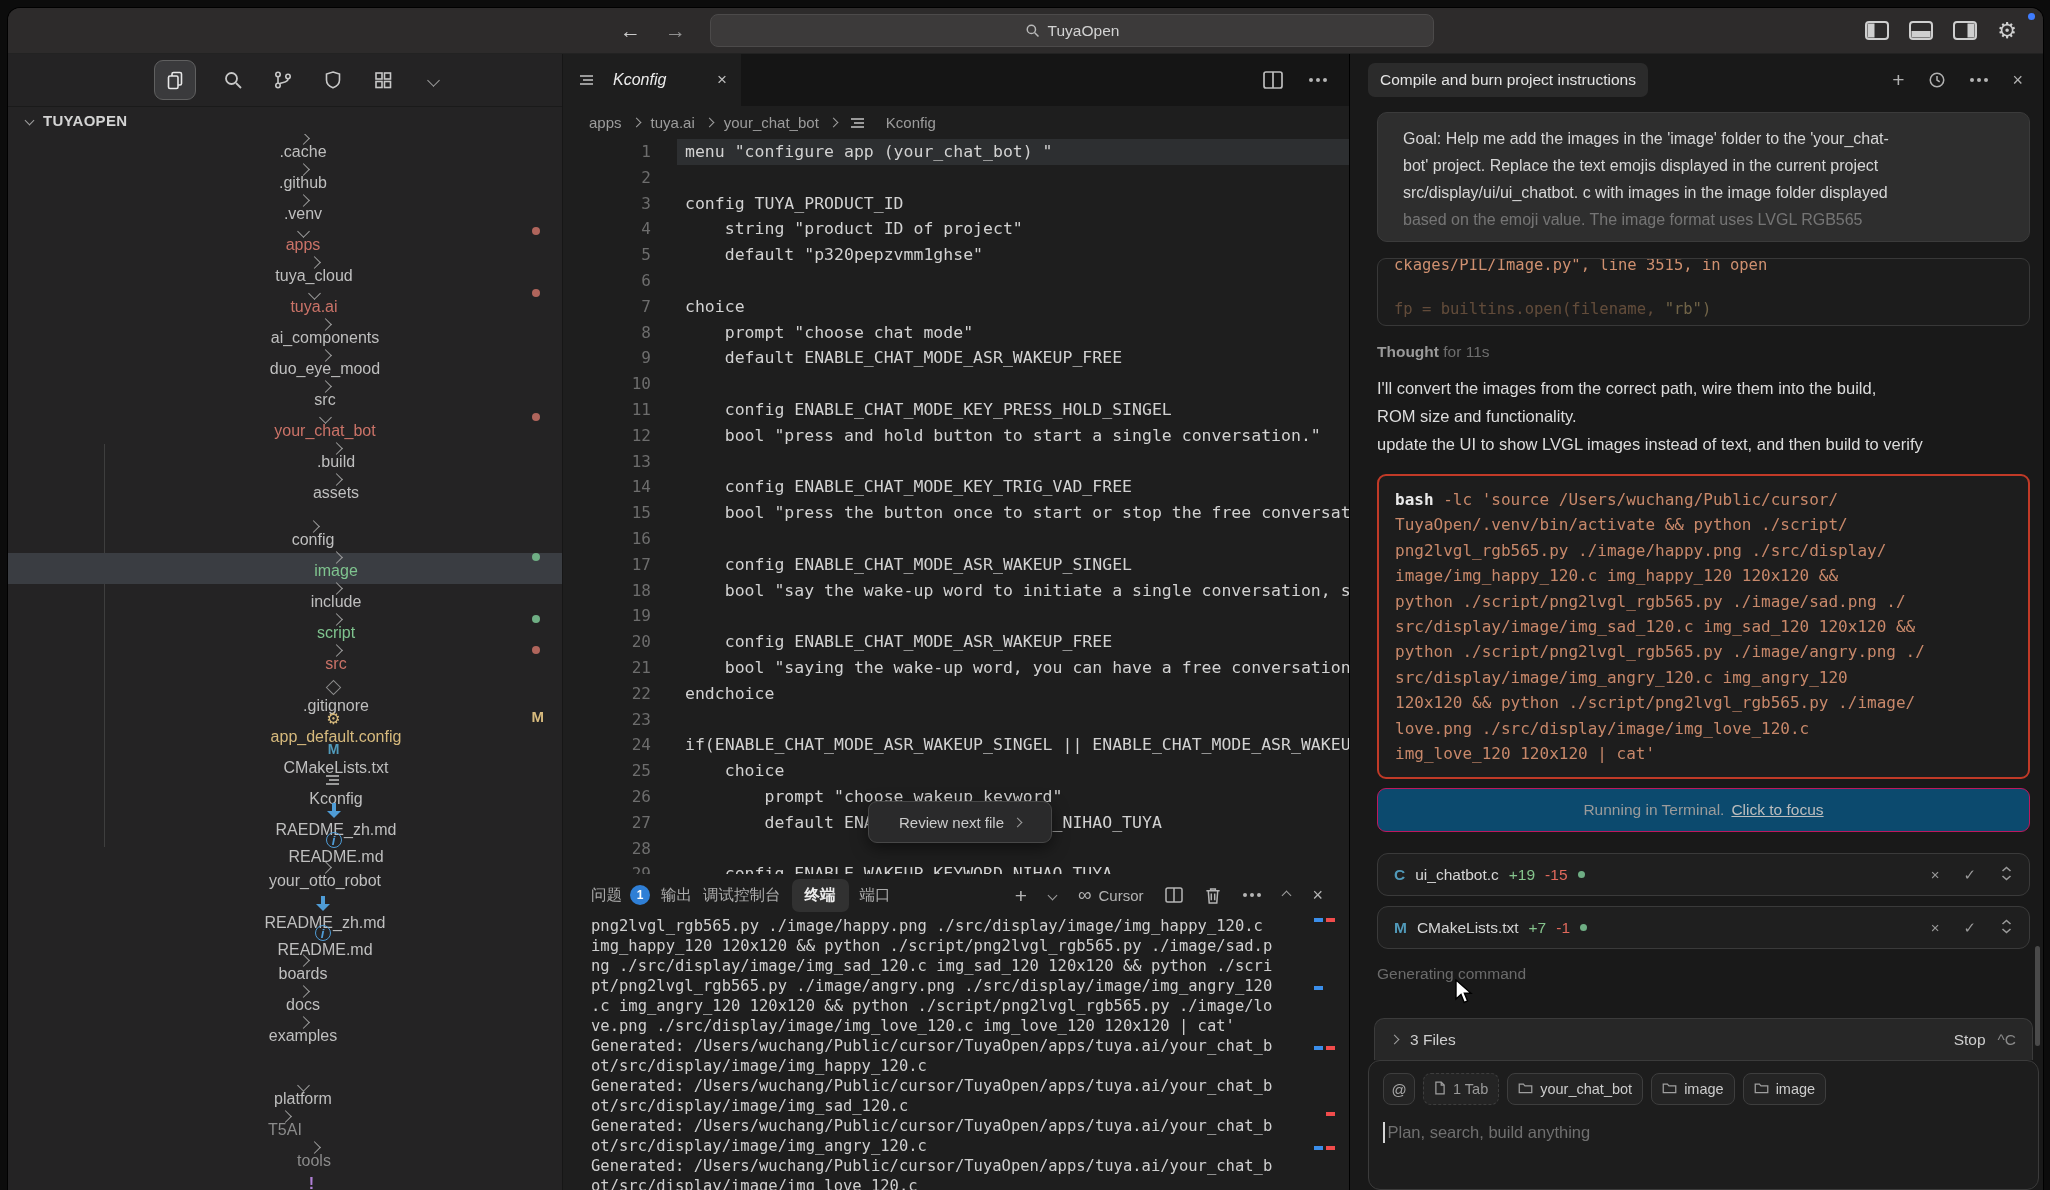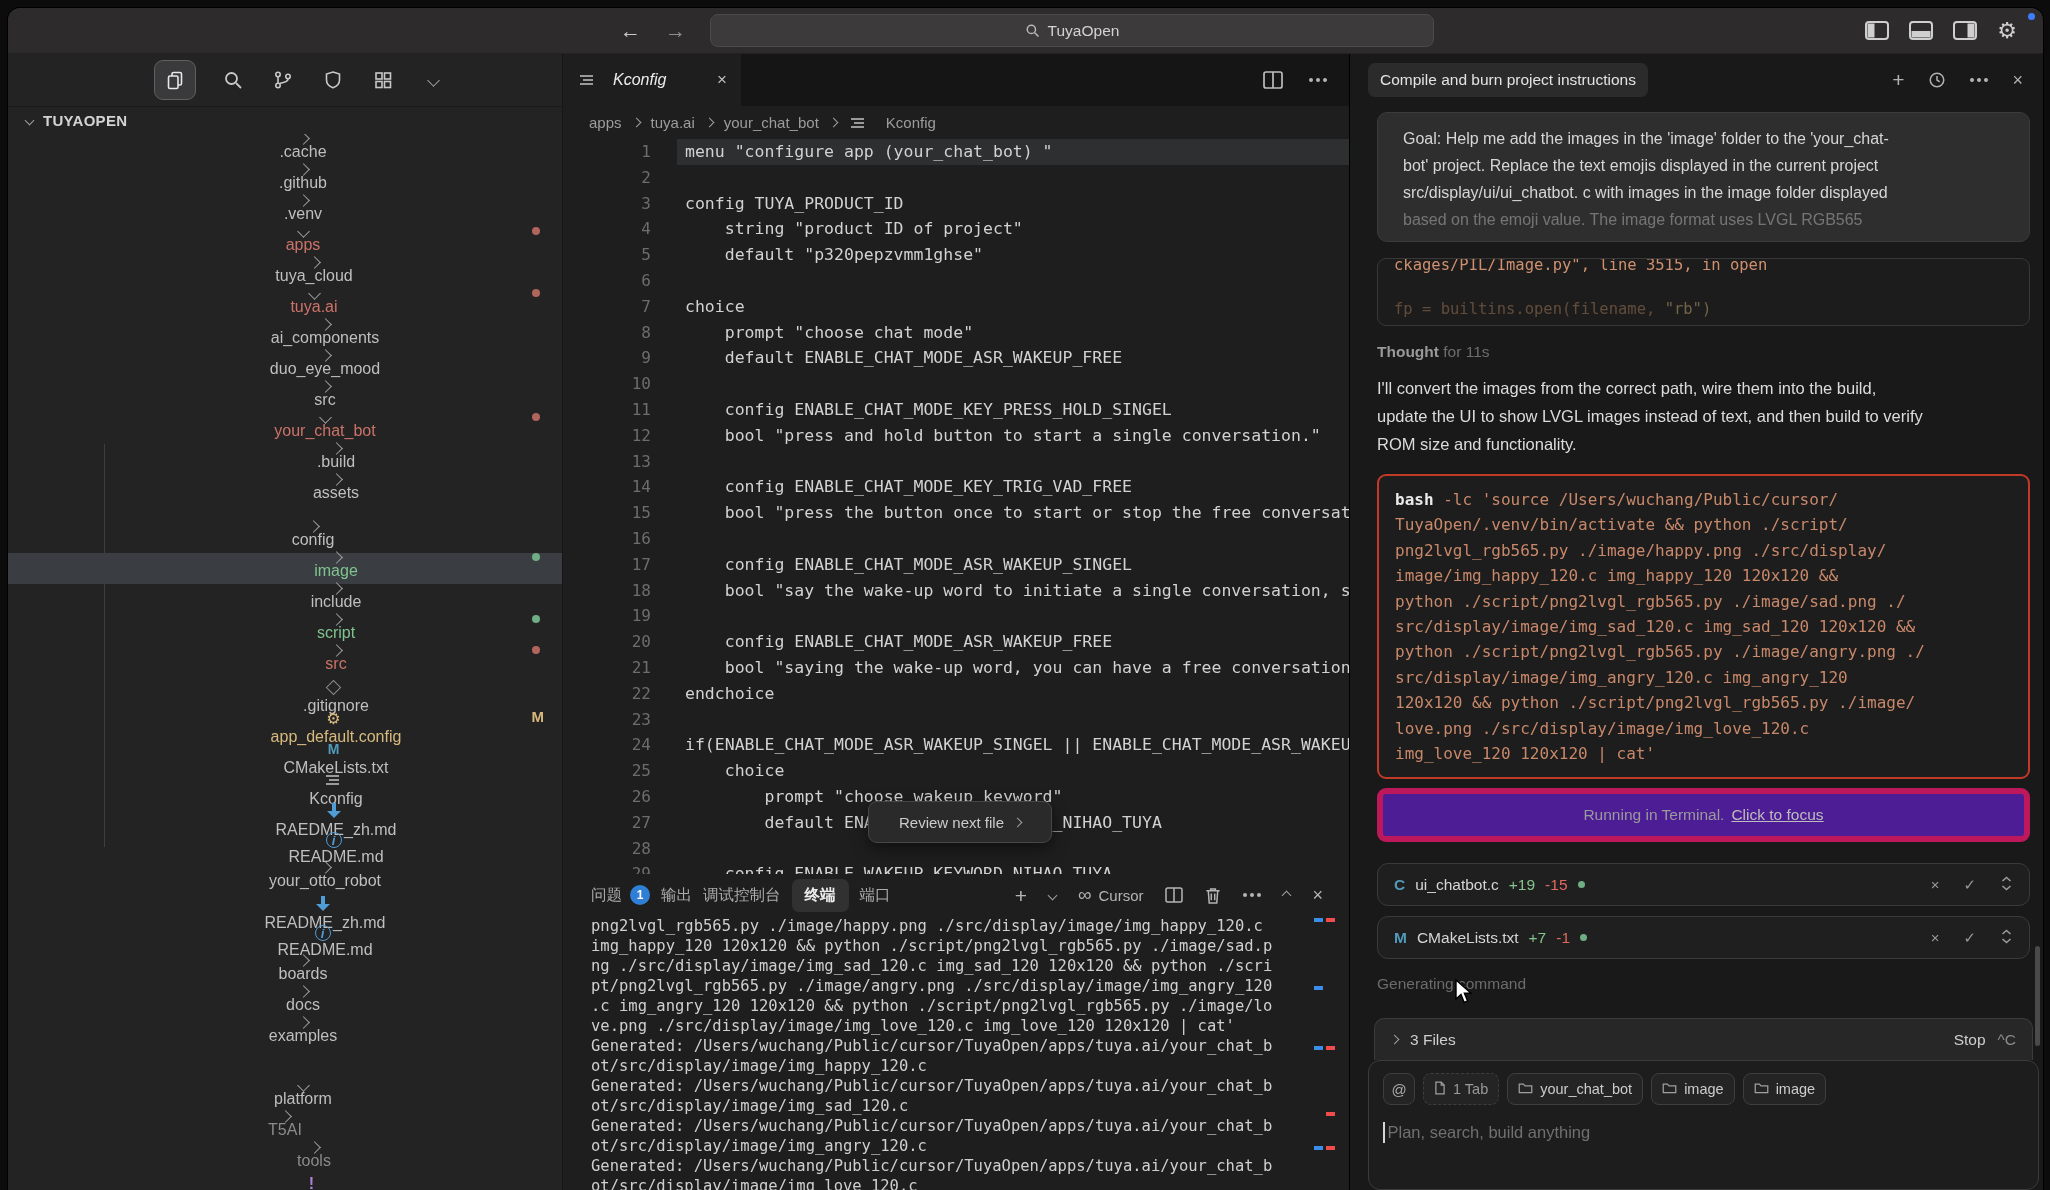--- a/index.html
+++ b/index.html
@@ -92,21 +92,21 @@
     font-family:"DejaVu Sans Mono",monospace;font-size:15.5px;}
   .snip1{color:#cf9070;margin-top:-7px;line-height:26px;white-space:pre;}
   .snip2{color:#b8865f;opacity:.45;margin-top:22px;white-space:pre;}
   .snip2 .yel{color:#d7ba7d;}
   .thought{margin-top:17px;font-size:15.5px;color:#6e6e6e;}
   .thought b{color:#999999;font-weight:700;}
   .para{margin-top:13px;color:#dcdcdc;line-height:28px;font-size:16.5px;}
   .bashblk{margin-top:16px;border:2px solid #c13a27;border-radius:9px;background:#1d1d1d;padding:11px 16px;
     font-family:"DejaVu Sans Mono",monospace;font-size:16px;line-height:25.4px;color:#c8886a;white-space:pre;overflow:hidden;}
   .bashblk .kw{color:#eaeaea;font-weight:700;}
-  .running{margin-top:9px;height:42px;border:6px solid #be185d;border-radius:9px;background:#4c1d95;display:flex;align-items:center;
+  .running{margin-top:9px;height:42px;border:1px solid #be185d;border-radius:9px;background:#0c4a6e;display:flex;align-items:center;
     justify-content:center;gap:7px;color:#9b9b9b;font-size:15.5px;}
   .running a{color:#bdbdbd;text-decoration:underline;cursor:pointer;}
   .filecard{margin-top:10px;height:41px;border:1px solid #3a3a3a;border-radius:11px;background:#1f1f1f;display:flex;align-items:center;
     padding:0 16px;gap:10px;font-size:15.5px;color:#d6d6d6;}
   .filecard.first{margin-top:21px;}
   .fletter{color:#519aba;font-weight:700;}
   .plusv{color:#85c48d;} .minusv{color:#e0695c;}
   .gdot{width:7px;height:7px;border-radius:50%;background:#6fae84;}
   .fcicons{margin-left:auto;display:flex;gap:24px;color:#9a9a9a;align-items:center;font-size:15px;}
   .genln{margin-top:16px;color:#6b6b6b;font-size:15.5px;}
@@ -634,22 +634,22 @@
             <div>src/display/ui/ui_chatbot. c with images in the image folder displayed</div>
             <div class="fade">based on the emoji value. The image format uses LVGL RGB565</div>
           </div>
         <div class="snippet">
           <div class="snip1">ckages/PIL/Image.py", line 3515, in open</div>
           <div class="snip2"><span>fp = builtins.open(filename, </span><span class="yel">"rb")</span></div>
         </div>
         <div class="thought"><b>Thought</b><span> for 11s</span></div>
         <div class="para" id="assistpara">
             <div>I'll convert the images from the correct path, wire them into the build,</div>
+            <div>ROM size and functionality.</div>
             <div>update the UI to show LVGL images instead of text, and then build to verify</div>
-            <div>ROM size and functionality.</div>
           </div>
         <div class="bashblk" id="bashblk"><div><span class="kw">bash </span>-lc 'source /Users/wuchang/Public/cursor/</div><div>TuyaOpen/.venv/bin/activate &amp;&amp; python ./script/</div><div>png2lvgl_rgb565.py ./image/happy.png ./src/display/</div><div>image/img_happy_120.c img_happy_120 120x120 &amp;&amp;</div><div>python ./script/png2lvgl_rgb565.py ./image/sad.png ./</div><div>src/display/image/img_sad_120.c img_sad_120 120x120 &amp;&amp;</div><div>python ./script/png2lvgl_rgb565.py ./image/angry.png ./</div><div>src/display/image/img_angry_120.c img_angry_120</div><div>120x120 &amp;&amp; python ./script/png2lvgl_rgb565.py ./image/</div><div>love.png ./src/display/image/img_love_120.c</div><div>img_love_120 120x120 | cat'</div></div>
         <div class="running">
           <span>Running in Terminal.</span>
           <a>Click to focus</a>
         </div>
         <div id="filecards">
             <div class="filecard first">
               <span class="fletter">C</span>
               <span>ui_chatbot.c</span>

